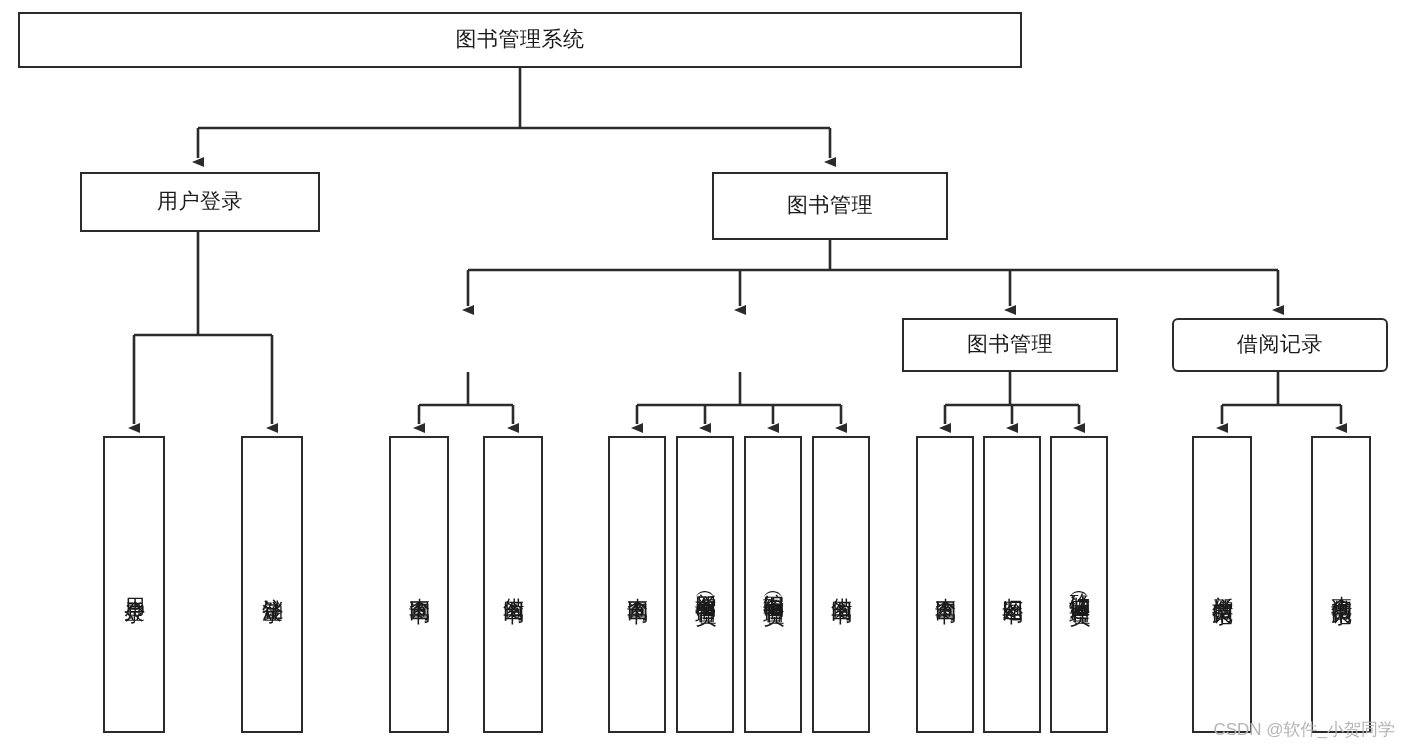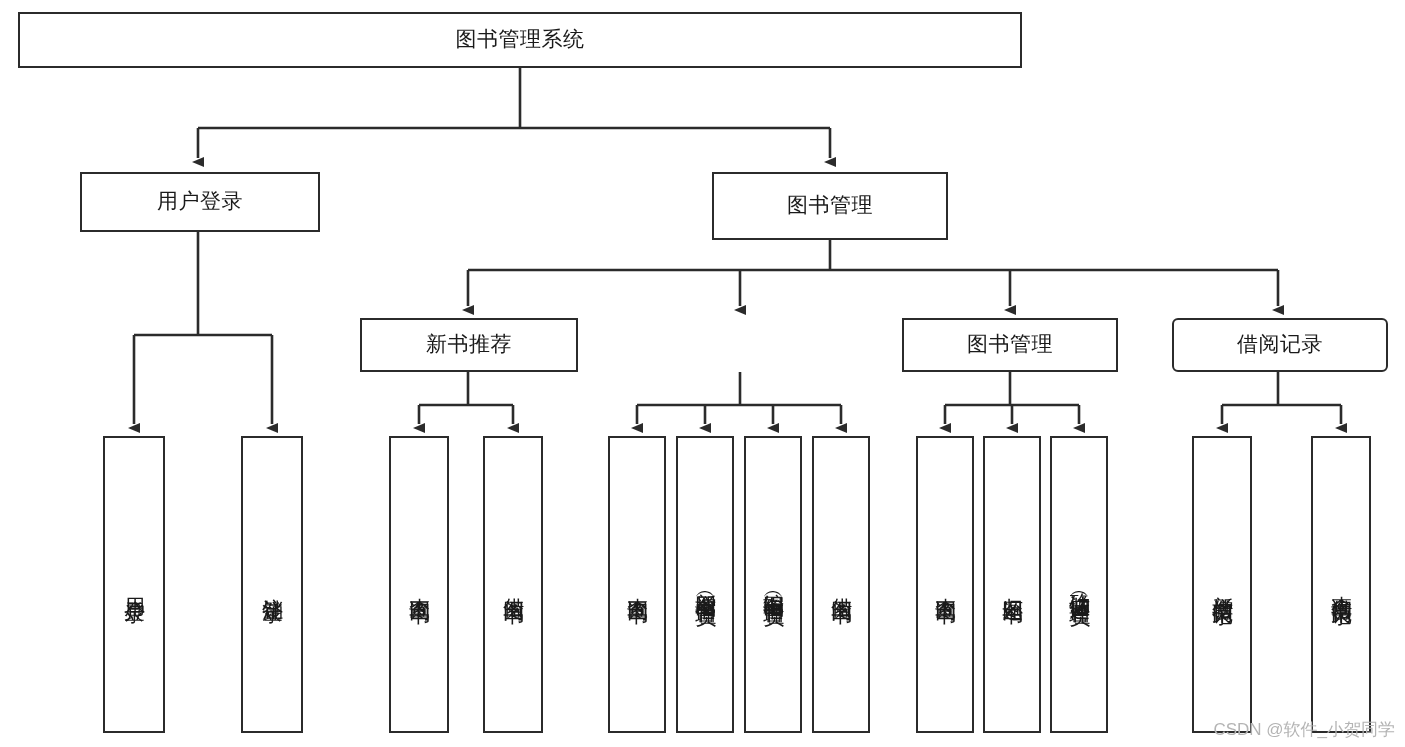--- a/index.html
+++ b/index.html
@@ -129,23 +129,20 @@
     <span class="node-label">图书管理系统</span>
   </div>
 
   <div class="node-box horiz" style="left:80px; top:172px; width:240px; height:60px;">
     <span class="node-label">用户登录</span>
   </div>
   <div class="node-box horiz" style="left:712px; top:172px; width:236px; height:68px;">
     <span class="node-label">图书管理</span>
   </div>
 
-  <div class="node-box horiz" style="left:360px; top:318px; width:218px; height:54px;">
-    <span class="node-label">新书推荐</span>
-  </div>
   <div class="node-box horiz" style="left:902px; top:318px; width:216px; height:54px;">
     <span class="node-label">图书管理</span>
   </div>
   <div class="node-box horiz" style="left:1172px; top:318px; width:216px; height:54px;border-radius:6px;">
     <span class="node-label">借阅记录</span>
   </div>
 
   <div class="node-box vert" style="left:103px; top:436px; width:62px; height:297px;">
     <span class="node-label">用户登录</span>
   </div>

